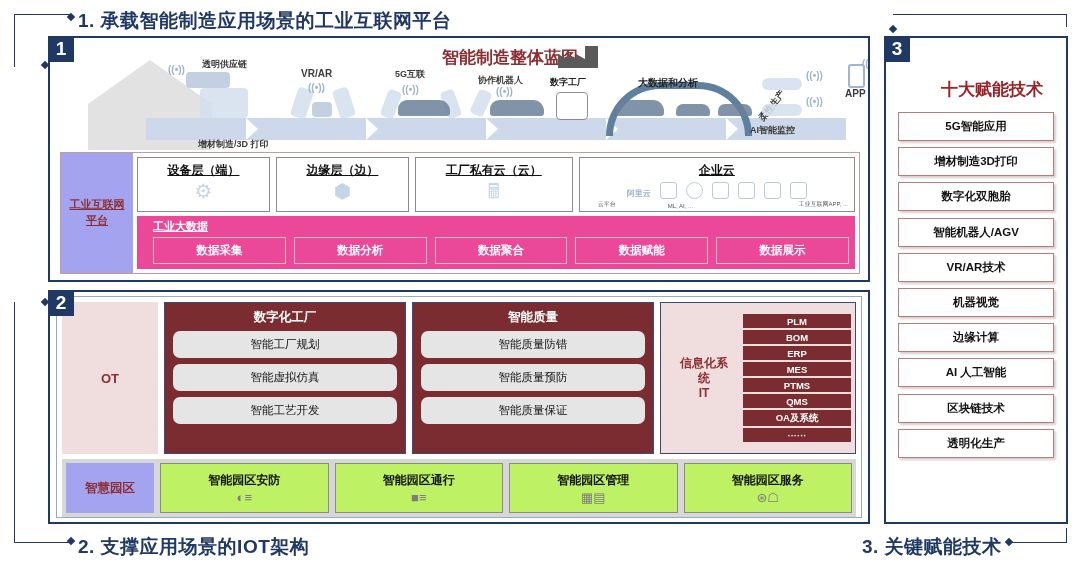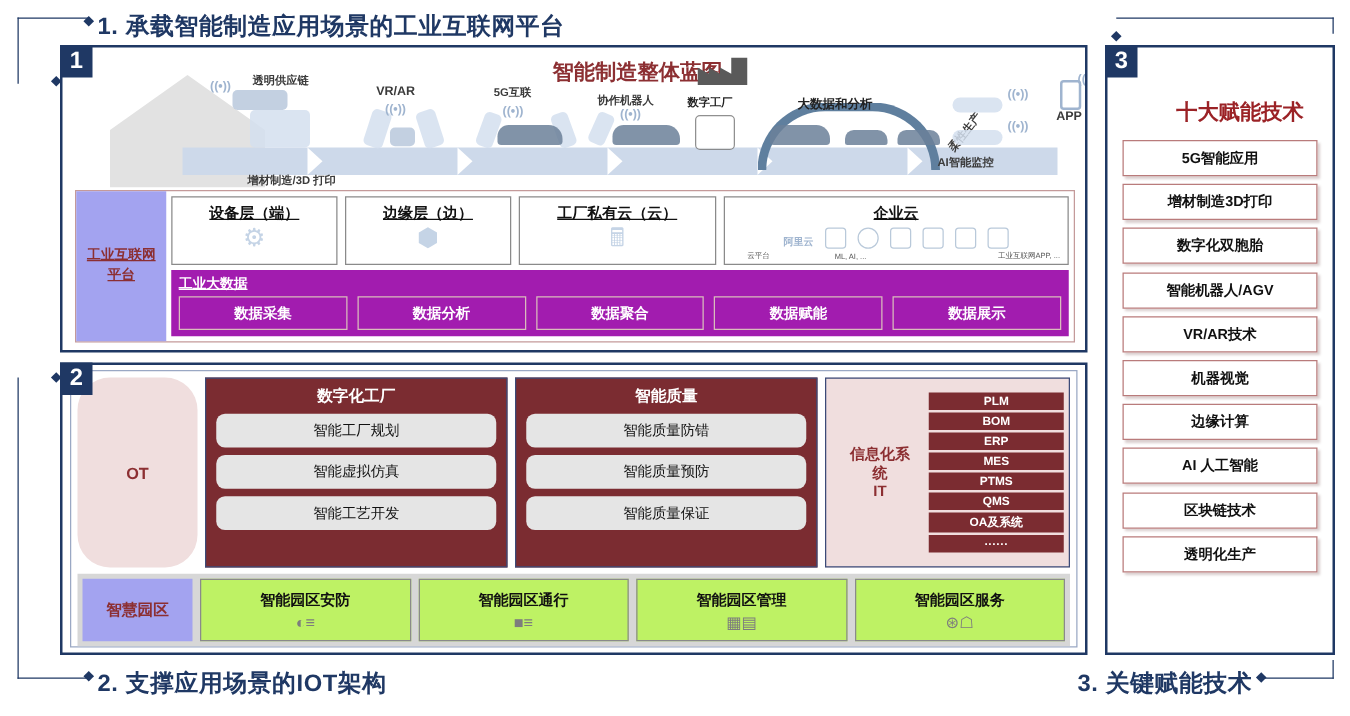--- a/index.html
+++ b/index.html
@@ -50,32 +50,32 @@
   .layerbox{border:1px solid #8a8a8a;background:#fff;box-sizing:border-box;position:relative;
             display:flex;flex-direction:column;align-items:center;padding-top:4px;}
   .layerbox .lt{font-size:12px;font-weight:bold;color:#111;text-decoration:underline;white-space:nowrap;}
   .layerbox .sub{font-size:6px;color:#555;position:absolute;bottom:2px;white-space:nowrap;}
   .icoglyph{color:#c5d4e6;font-size:20px;line-height:1;margin-top:2px;}
   .cloudicons{display:flex;gap:9px;align-items:flex-end;justify-content:center;margin-top:3px;}
   .ci{width:15px;height:15px;border:1.6px solid #b9c9da;border-radius:3px;}
   .ci.round{border-radius:50%;}
 
   
-  #bigdata{background:#a21caf;margin-top:4px;flex:1;padding:3px 6px 5px 6px;box-sizing:border-box;}
+  #bigdata{background:#ec4899;margin-top:4px;flex:1;padding:3px 6px 5px 16px;box-sizing:border-box;}
   #bigdata .bdt{color:#fff;font-size:11px;font-weight:bold;text-decoration:underline;}
   #bigdata .bdrow{display:flex;gap:8px;margin-top:3px;}
   #bigdata .bdcell{flex:1;border:1px solid #d9bcbc;color:#fff;font-size:11.5px;font-weight:bold;
                    text-align:center;padding:5px 0;}
 
   
   #p2inner{position:absolute;left:56px;top:296px;width:806px;height:222px;
            border:1px solid #9aa8c4;background:#fff;box-sizing:border-box;padding:5px;}
   #otrow{display:flex;height:152px;gap:6px;}
   #otleft{width:96px;background:#f0dede;display:flex;align-items:center;justify-content:center;
-          color:#8C2F32;font-weight:bold;font-size:13px;border-radius:26px;}
+          color:#8C2F32;font-weight:bold;font-size:13px;}
   .otgroup{flex:1;background:#7B2C31;border:1px solid #3b4a78;box-sizing:border-box;
            display:flex;flex-direction:column;align-items:center;padding:6px 8px;}
   .otgroup .gt{color:#fff;font-weight:bold;font-size:12.5px;margin-bottom:5px;}
   .otgroup .gi{width:100%;background:#e5e5e5;border-radius:7px;text-align:center;
                font-size:11.5px;color:#111;padding:6px 0;margin-bottom:6px;}
   #itbox{width:196px;background:#f0dede;border:1px solid #3b4a78;box-sizing:border-box;display:flex;align-items:center;padding:4px;}
   #itlabel{width:78px;text-align:center;color:#8C2F32;font-weight:bold;font-size:12px;line-height:1.25;}
   #itlist{flex:1;display:flex;flex-direction:column;gap:2px;}
   #itlist .it{background:#7B2C31;color:#fff;font-size:9.5px;font-weight:bold;text-align:center;padding:1.5px 0;}
 

